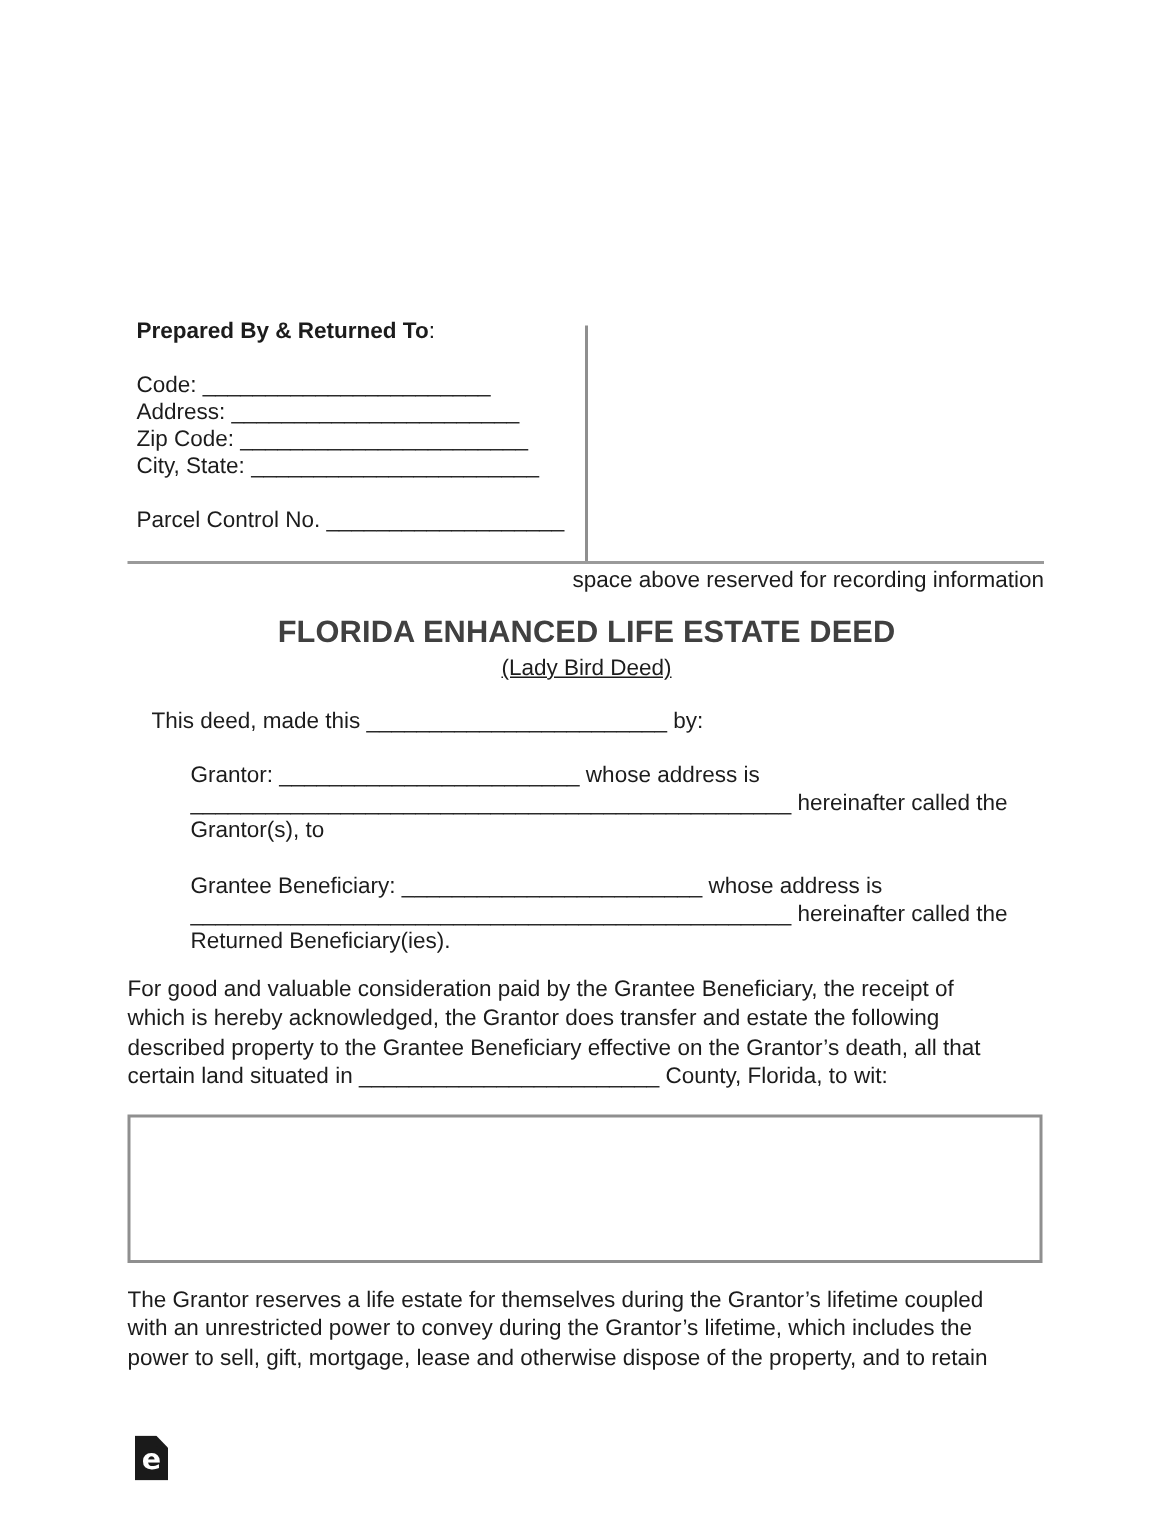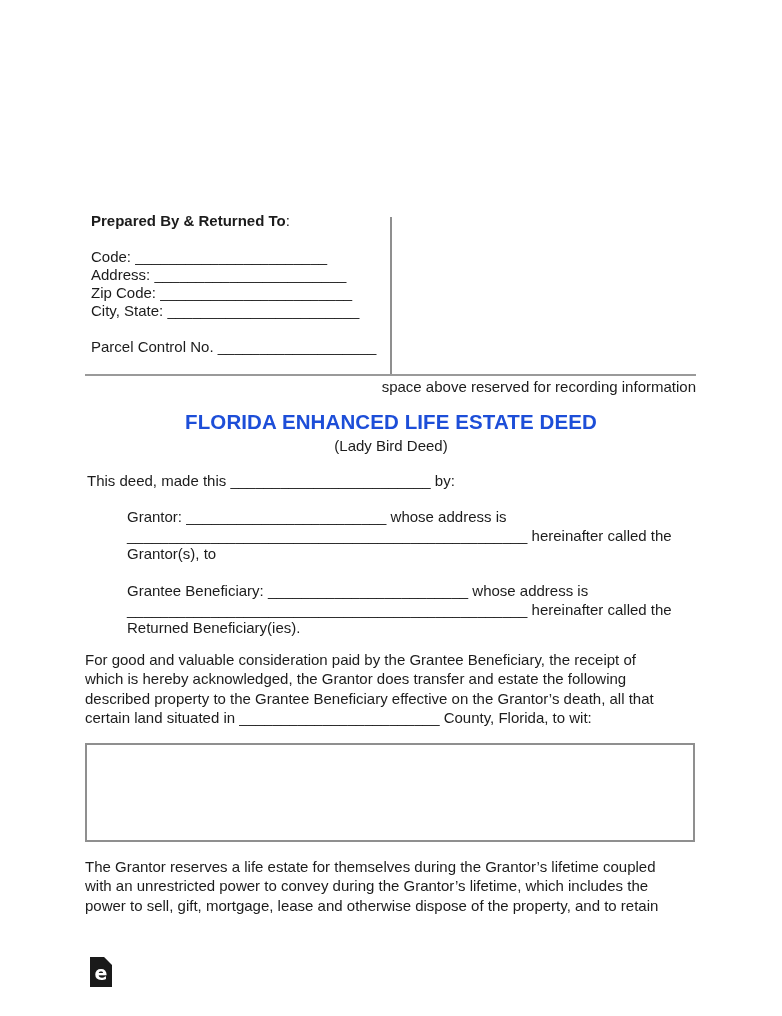--- a/index.html
+++ b/index.html
@@ -25,26 +25,26 @@
   
   .vline { left: 390px; top: 217px; width: 2px; height: 158px; background: #8f8f8f; }
   .hrule { left: 85px; top: 374px; width: 611px; height: 2px; background: #9a9a9a; }
   .recording-note { left: 85px; top: 378px; width: 611px; text-align: right; }
 
   
   .title {
     left: 85px; top: 410px; width: 612px;
     margin: 0; text-align: center;
     font-size: 20.5px; font-weight: 700; letter-spacing: 0.1px;
-    line-height: 24px; color: #1d4ed8;
+    line-height: 24px; color: #404040;
   }
-  .subtitle { left: 85px; top: 437px; width: 612px; text-align: center; }
+  .subtitle { left: 85px; top: 437px; width: 612px; text-align: center; text-decoration: underline; }
 
   
-  .intro { left: 87px; top: 472px; white-space: nowrap; }
+  .intro { left: 101px; top: 472px; white-space: nowrap; }
 
   
   .parties { left: 127px; top: 508px; line-height: 18.5px; }
   .pline { white-space: nowrap; }
   .pline b { font-weight: 400; margin-top: 12px; }
 
   
   .para { left: 85px; line-height: 19.3px; }
   .consideration { top: 650px; }
   .reserves { top: 857px; }

